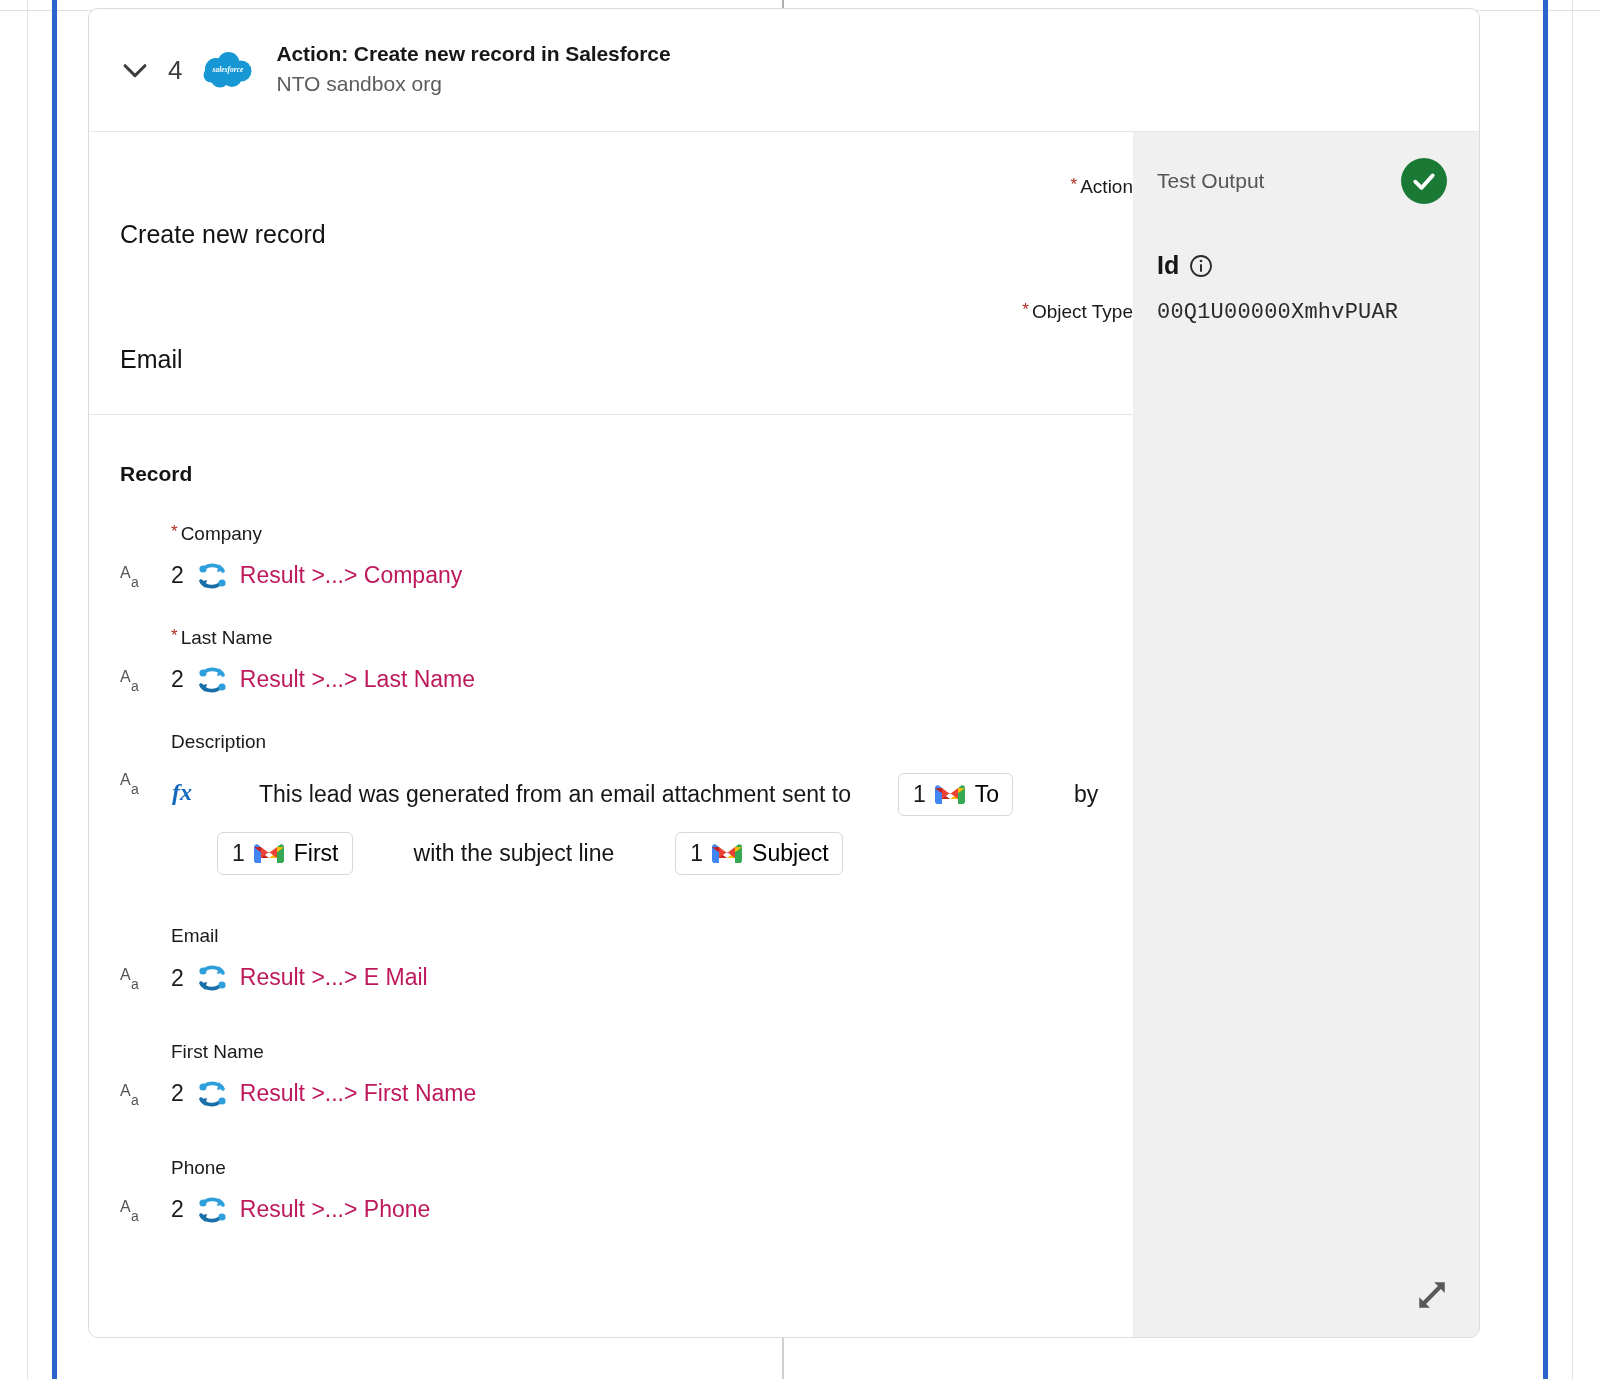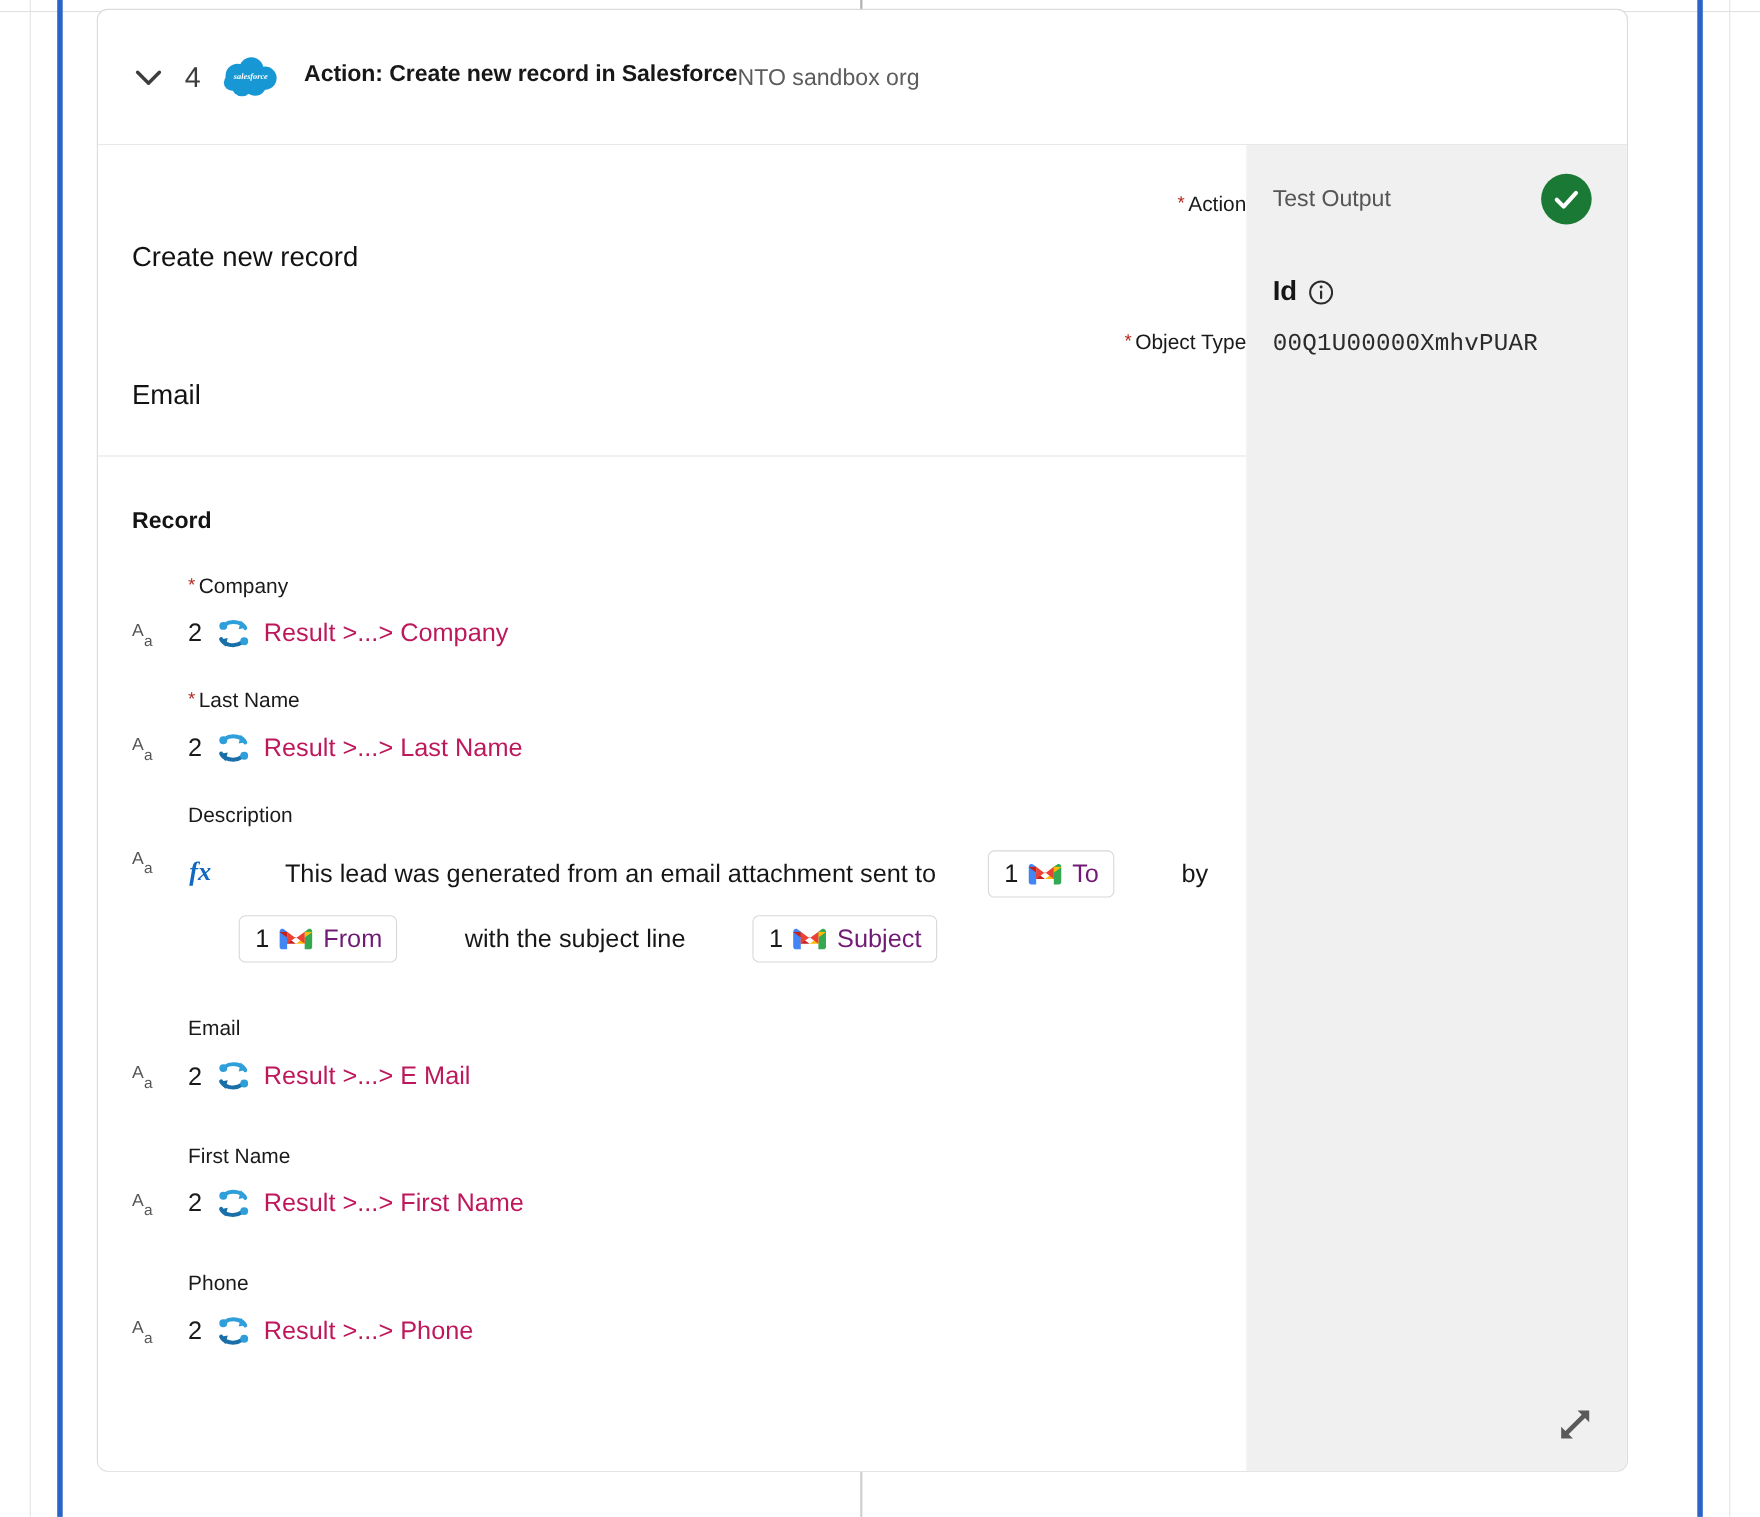--- a/index.html
+++ b/index.html
@@ -40,21 +40,21 @@
     display:flex; align-items:center;
     padding-left:29px;
   }
   .chevron { width:34px; height:34px; flex:0 0 auto; display:flex; align-items:center; justify-content:center; cursor:pointer; }
   .chevron svg { display:block; }
   .step-num {
     font-size:26px; color:#3d3d3d; margin-left:16px; margin-right:18px;
     font-family:"Liberation Sans", sans-serif;
   }
   .sf-logo { width:56px; height:44px; flex:0 0 auto; display:flex; align-items:center; justify-content:center; }
-  .header-text { margin-left:20px; display:flex; flex-direction:row; justify-content:center; }
+  .header-text { margin-left:20px; display:flex; flex-direction:column; justify-content:center; }
   .header-title { font-size:21px; font-weight:bold; color:#181818; letter-spacing:-0.1px; line-height:1.3; }
   .header-sub   { font-size:21px; color:#5c5c5c; line-height:1.45; margin-top:2px; }
 
   
   .card-body { position:relative; display:flex; height:1206px; }
   .left-pane { width:1044px; flex:0 0 1044px; position:relative; background:#fff; }
   .right-pane { flex:1 1 auto; background:#f0f0f0; position:relative; }
 
   
   .fields-top { padding:44px 0 0 31px; border-bottom:1px solid #e6e6e6; height:283px; }
@@ -88,21 +88,21 @@
   .desc-text.pad-l { margin-left:14px; }
   .desc-text.pad-r { margin-right:14px; }
   .token {
     display:inline-flex; align-items:center;
     border:1px solid #d8d8d8; border-radius:6px;
     background:#ffffff; padding:7px 13px 7px 14px;
     margin:0 2px;
   }
   .token .tnum { font-size:23px; color:#1a1a1a; margin-right:9px; }
   .token .gmail { width:30px; height:23px; margin-right:10px; flex:0 0 30px; }
-  .token .tlabel { font-size:23px; color:#701a75; }
+  .token .tlabel { font-size:23px; color:#000000; }
   .desc-line2 { display:flex; align-items:center; margin-top:7px; padding-left:44px; }
 
   
   .to-header { display:flex; align-items:center; justify-content:space-between; padding:26px 32px 0 24px; }
   .to-title { font-size:21px; color:#555555; }
   .check-badge {
     width:46px; height:46px; border-radius:50%; background:#1a7a35;
     display:flex; align-items:center; justify-content:center; flex:0 0 46px;
   }
   .to-field { padding:47px 0 0 24px; }
@@ -274,21 +274,21 @@
                     <span class="gmail">
                       <svg width="30" height="23" viewBox="0 0 30 23">
                         <path d="M2 21 L2 6 L15 15 L28 6 L28 21 Z" fill="#ffffff"></path>
                         <path d="M0 5.5 C0 3, 2 1.6, 4 2.8 L7 5 L7 21 L2.6 21 C1.1 21 0 19.9 0 18.4 Z" fill="#4285f4"></path>
                         <path d="M30 5.5 C30 3, 28 1.6, 26 2.8 L23 5 L23 21 L27.4 21 C28.9 21 30 19.9 30 18.4 Z" fill="#34a853"></path>
                         <path d="M0 5.2 L15 16 L7 16 L7 5 Z" fill="#c5221f"></path>
                         <path d="M30 5.2 L15 16 L23 16 L23 5 Z" fill="#fbbc04"></path>
                         <path d="M7 5 L15 11 L23 5 L23 16 L15 10 L7 16 Z" fill="#ea4335"></path>
                       </svg>
                     </span>
-                    <span class="tlabel">From</span>
+                    <span class="tlabel">First</span>
                   </span>
                   <span class="desc-text pad-l pad-r">with the subject line</span>
                   <span class="token">
                     <span class="tnum">1</span>
                     <span class="gmail">
                       <svg width="30" height="23" viewBox="0 0 30 23">
                         <path d="M2 21 L2 6 L15 15 L28 6 L28 21 Z" fill="#ffffff"></path>
                         <path d="M0 5.5 C0 3, 2 1.6, 4 2.8 L7 5 L7 21 L2.6 21 C1.1 21 0 19.9 0 18.4 Z" fill="#4285f4"></path>
                         <path d="M30 5.5 C30 3, 28 1.6, 26 2.8 L23 5 L23 21 L27.4 21 C28.9 21 30 19.9 30 18.4 Z" fill="#34a853"></path>
                         <path d="M0 5.2 L15 16 L7 16 L7 5 Z" fill="#c5221f"></path>

